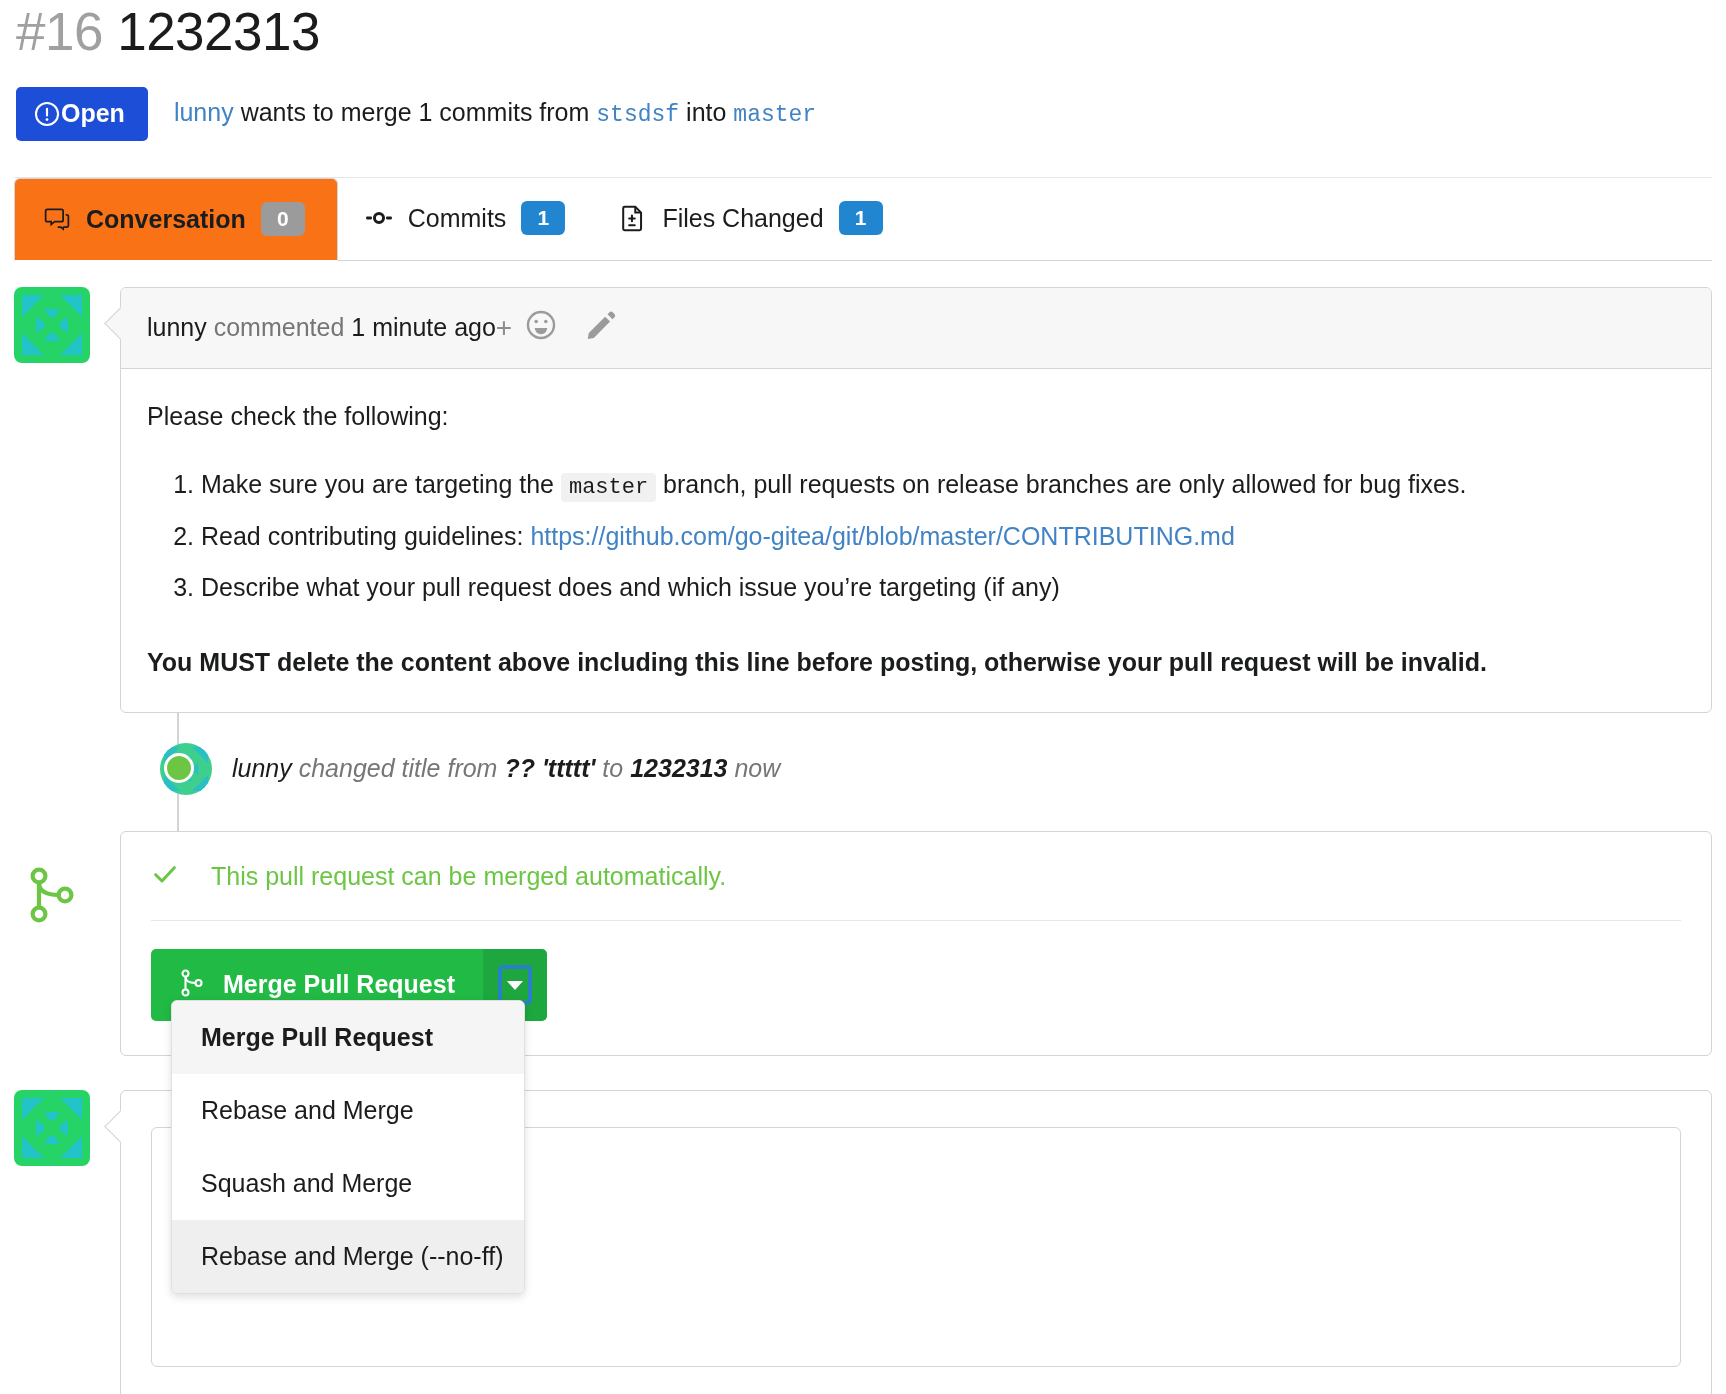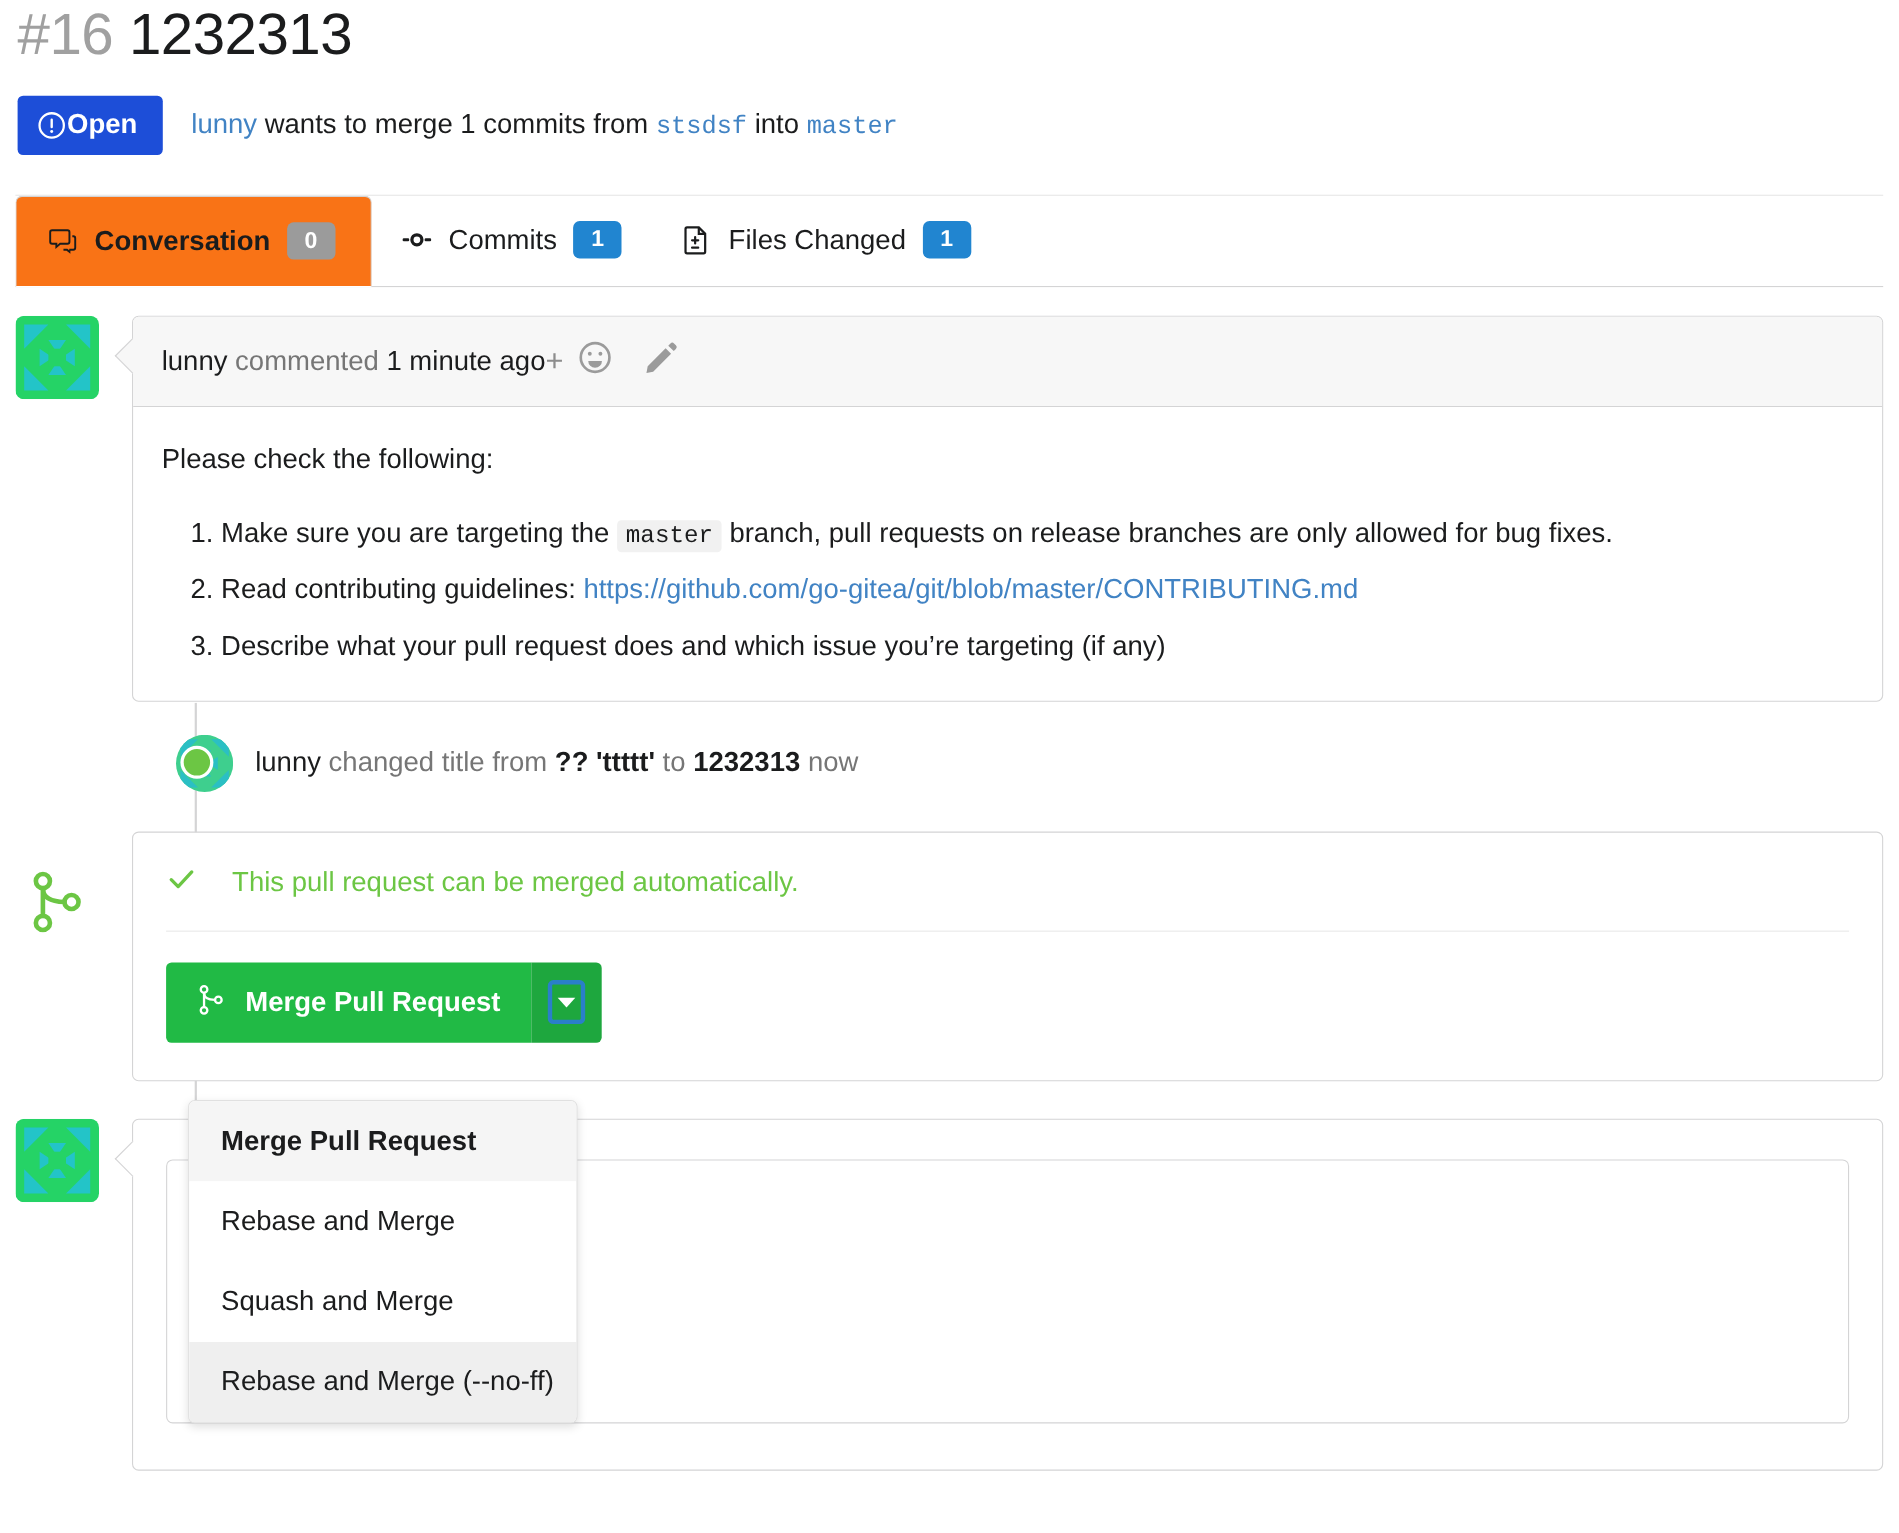--- a/index.html
+++ b/index.html
@@ -198,20 +198,21 @@
     background: #d4d4d5;
   }
   .event-row {
     display: flex;
     align-items: center;
     gap: 20px;
     margin-top: 26px;
     padding-left: 146px;
     position: relative;
     height: 60px;
+    font-style: italic;
   }
   .event-dot {
     position: absolute;
     left: 150px;
     top: 14px;
     width: 30px; height: 30px;
     border-radius: 50%;
     background: #6cc644;
     border: 3px solid #fff;
   }
@@ -451,20 +452,21 @@
             </span>
           </span>
         </div>
         <div class="comment-body">
           <p>Please check the following:</p>
           <ol>
             <li><span>Make sure you are targeting the</span> <code class="inline">master</code> <span>branch, pull requests on release branches are only allowed for bug fixes.</span></li>
             <li><span>Read contributing guidelines:</span> <a href="#">https://github.com/go-gitea/git/blob/master/CONTRIBUTING.md</a></li>
             <li><span>Describe what your pull request does and which issue you’re targeting (if any)</span></li>
           </ol>
+          <div class="warn-line">You MUST delete the content above including this line before posting, otherwise your pull request will be invalid.</div>
         </div>
       </div>
     </div>
 
     <div class="event-row">
       <span class="event-dot"></span>
       <span class="avatar-rd">
         <svg width="52" height="52" viewBox="0 0 52 52">
           <rect width="52" height="52" fill="#3ecf8e"></rect>
           <g fill="#2bbfc4">

